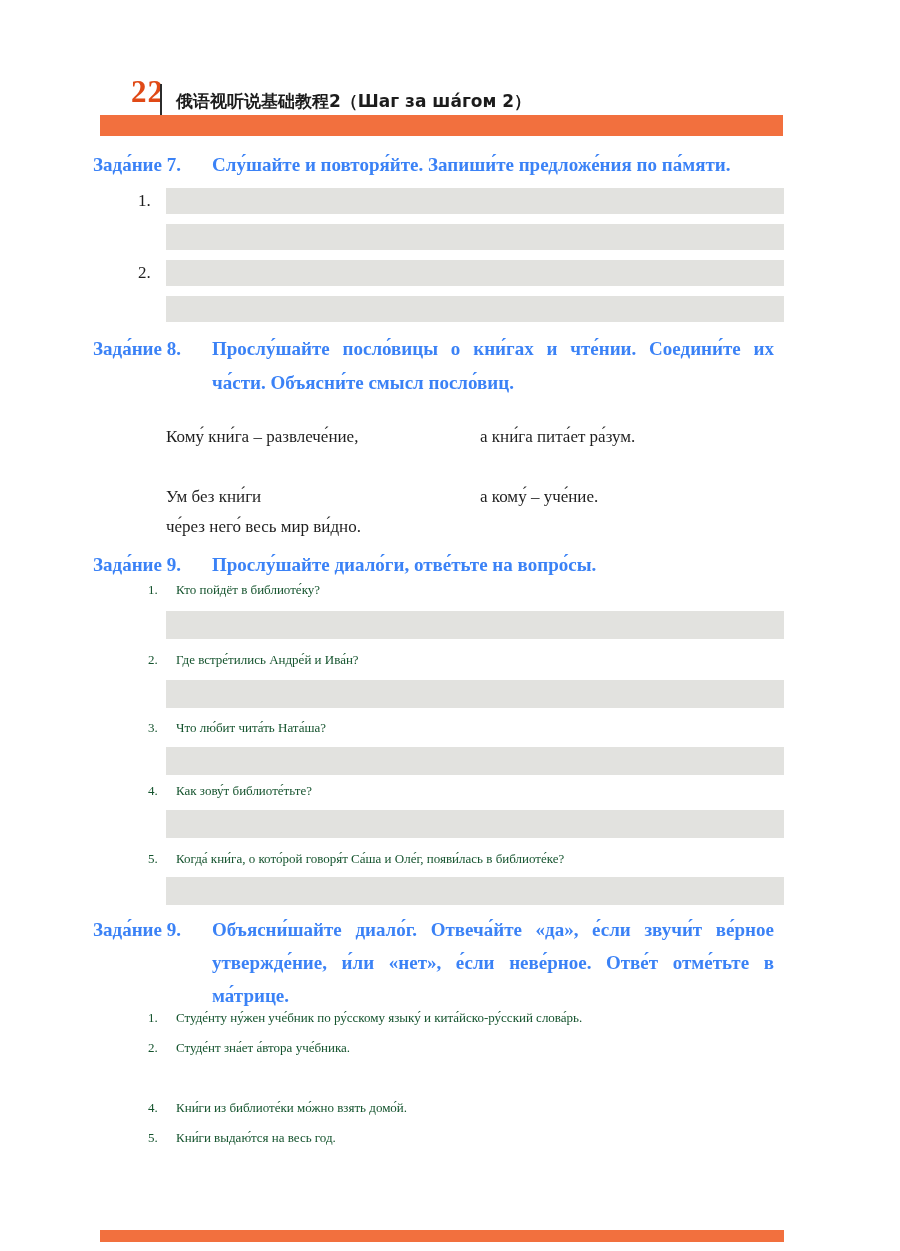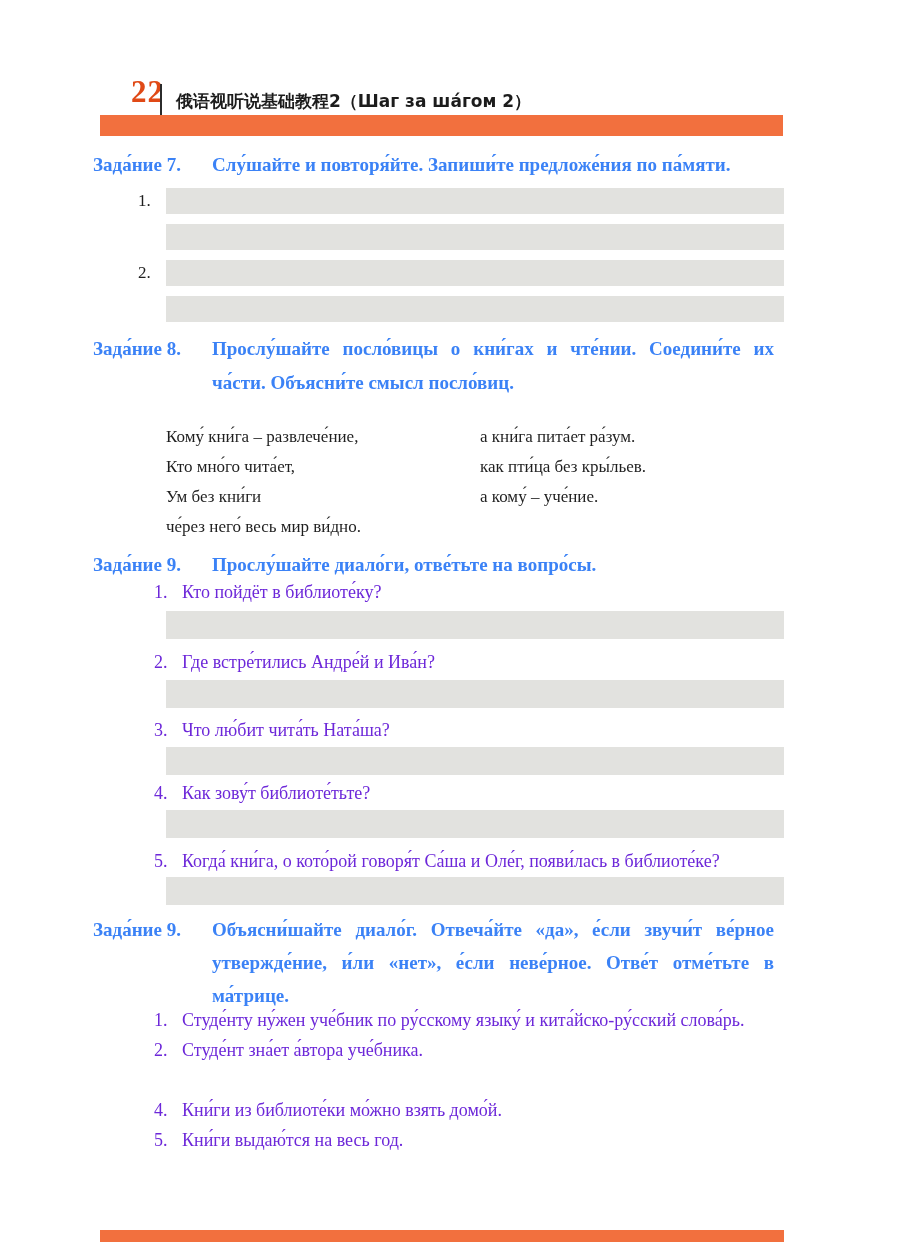--- a/index.html
+++ b/index.html
@@ -16,21 +16,21 @@
   
   .task-heading{position:absolute;left:93px;display:flex;color:#3b82f6;font-weight:bold;font-size:19px;line-height:34px;}
   .task-heading .t-label{width:119px;flex:0 0 119px;}
   .task-heading .t-instr{width:562px;}
   .t-instr.justify{text-align:justify;}
   
   .answer-line{position:absolute;left:166px;width:618px;background:#e2e2df;}
   .h26{height:26px;} .h28{height:28px;}
   
   .num-label{position:absolute;left:138px;font-size:17px;color:#1f1f1f;}
-  .row{position:absolute;left:154px;font-size:18px;white-space:nowrap;color:#6d28d9;}
+  .row{position:absolute;left:148px;font-size:13px;white-space:nowrap;color:#14532d;}
   .row .num{display:inline-block;width:28px;}
   
   .proverb-row{position:absolute;left:166px;display:flex;font-size:17px;white-space:nowrap;color:#1f1f1f;}
   .proverb-left{width:314px;flex:0 0 314px;}
 </style>
 </head>
 <body>
 
 <div id="page">
 
@@ -50,24 +50,20 @@
   <div class="answer-line h26" style="top:260px"></div>
   <div class="answer-line h26" style="top:296px"></div>
 
   <div class="task-heading" style="top:332px">
     <div class="t-label">Зада́ние 8.</div>
     <div class="t-instr justify">Прослу́шайте посло́вицы о кни́гах и чте́нии. Соедини́те их ча́сти. Объясни́те смысл посло́виц.</div>
   </div>
   <div class="proverb-row" style="top:427px">
     <div class="proverb-left">Кому́ кни́га – развлече́ние,</div>
     <div class="proverb-right">а кни́га пита́ет ра́зум.</div>
-  </div>
-  <div class="proverb-row" style="top:457px">
-    <div class="proverb-left">Кто мно́го чита́ет,</div>
-    <div class="proverb-right">как пти́ца без кры́льев.</div>
   </div>
   <div class="proverb-row" style="top:487px">
     <div class="proverb-left">Ум без кни́ги</div>
     <div class="proverb-right">а кому́ – уче́ние.</div>
   </div>
   <div class="proverb-row" style="top:517px">
     <div class="proverb-right">че́рез него́ весь мир ви́дно.</div>
   </div>
 
   <div class="task-heading" style="top:548px">

